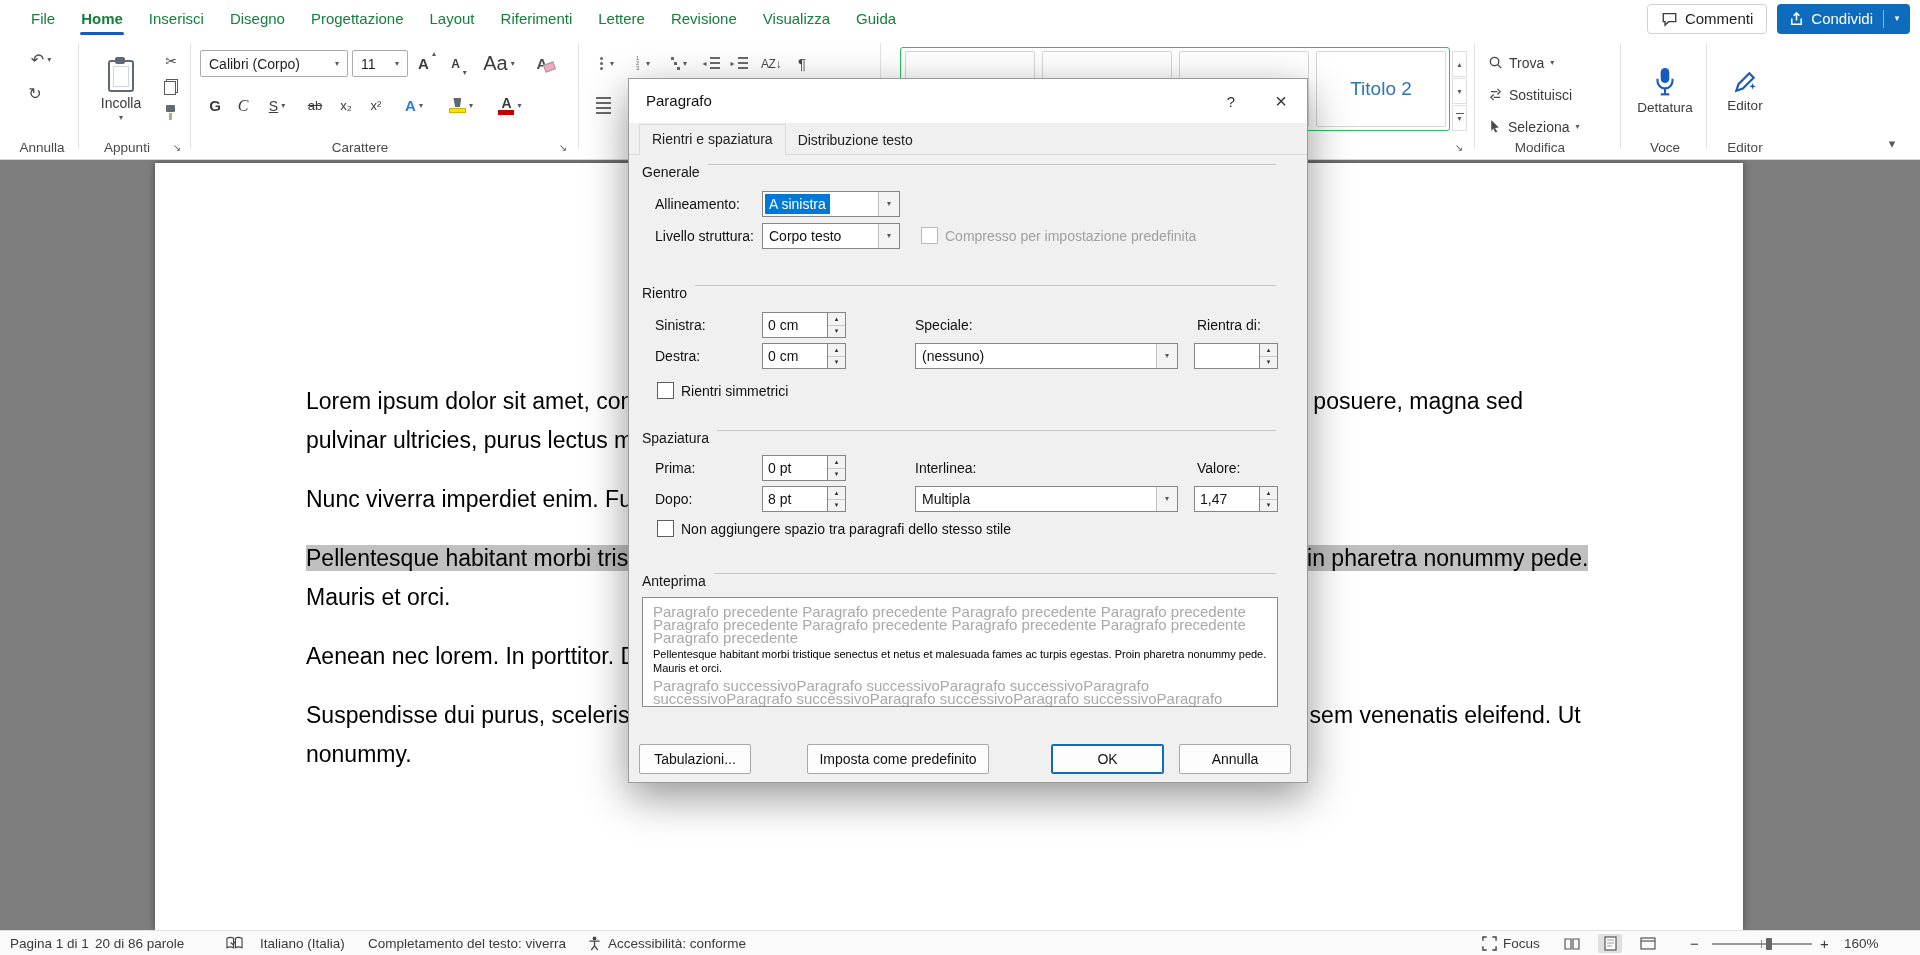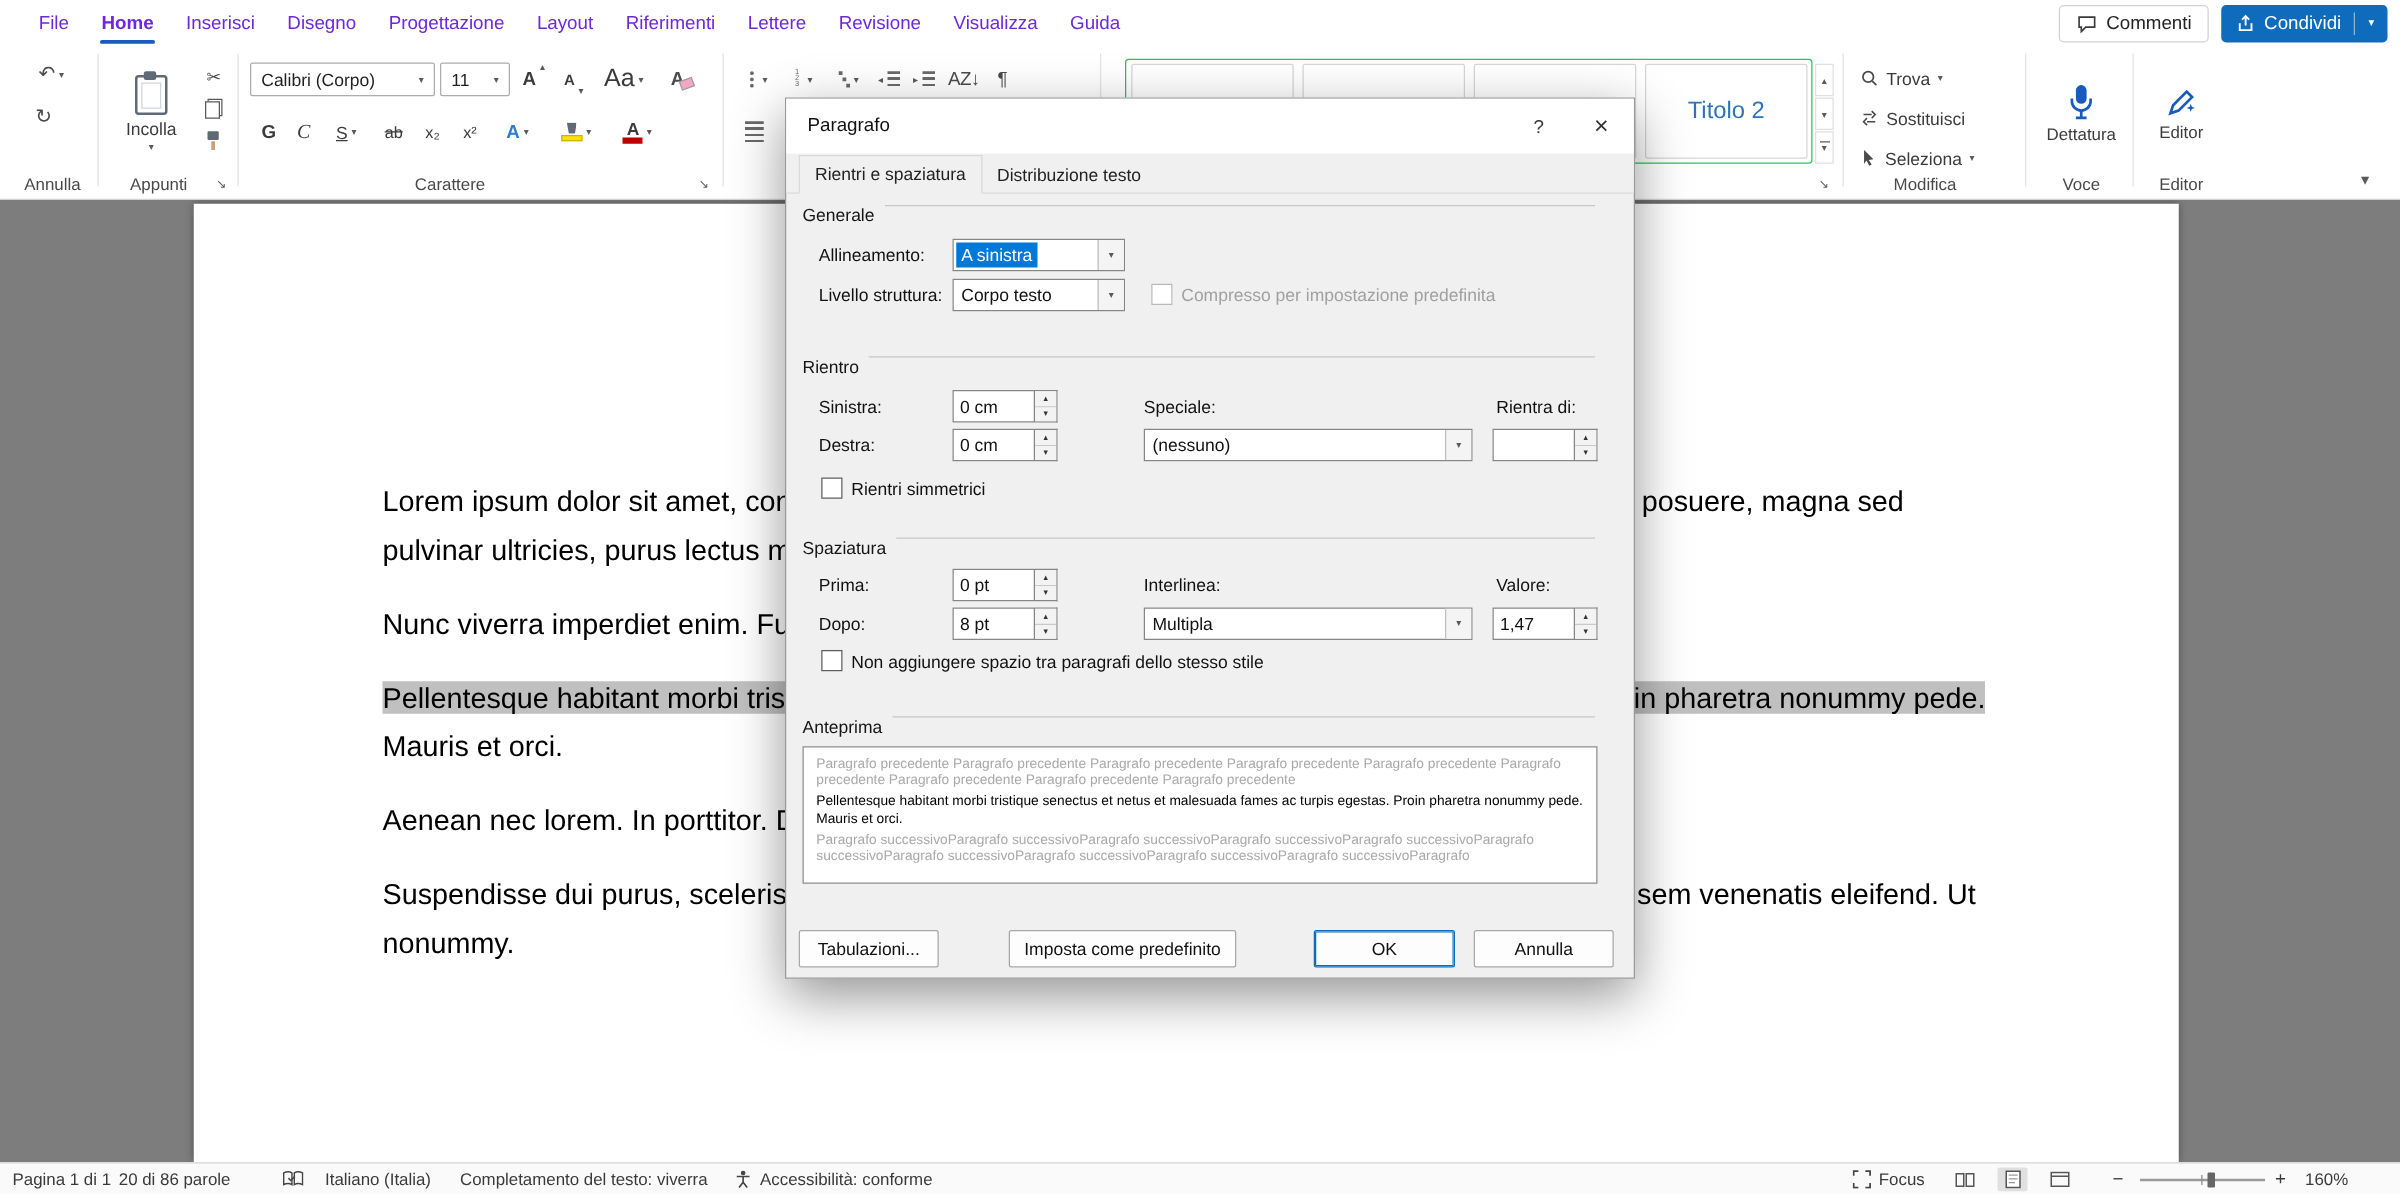--- a/index.html
+++ b/index.html
@@ -2,21 +2,21 @@
 <html><head>
 <meta charset="utf-8">
 <style>
 *{margin:0;padding:0;box-sizing:border-box}
 html,body{width:1920px;height:955px;overflow:hidden;background:#fff;font-family:"Liberation Sans",sans-serif;color:#1f1f1f}
 .app{position:relative;width:1920px;height:955px}
 
 
 .menubar{position:absolute;left:0;top:0;width:1920px;height:37px;background:#fff}
 .menu-items{position:absolute;left:18px;top:0;height:37px;display:flex;align-items:center}
-.menu-item{padding:0 13px;height:37px;line-height:37px;font-size:15px;color:#6d28d9;position:relative;cursor:pointer;white-space:nowrap}
+.menu-item{padding:0 13px;height:37px;line-height:37px;font-size:15px;color:#15803d;position:relative;cursor:pointer;white-space:nowrap}
 .menu-item.active{font-weight:bold}
 .menu-item.active::after{content:"";position:absolute;left:12px;right:12px;bottom:2px;height:3px;background:#185abd;border-radius:2px}
 .titlebar-right{position:absolute;right:10px;top:3px;height:31px;display:flex;gap:10px;align-items:center}
 .btn-commenti{height:30px;border:1px solid #d1d1d1;border-radius:4px;background:#fff;display:flex;align-items:center;gap:7px;padding:0 13px;font-size:15px;color:#252423;cursor:pointer;font-family:inherit}
 .btn-condividi{height:30px;border-radius:4px;background:#0f6cbd;color:#fff;display:flex;align-items:center;font-size:15px;cursor:pointer;overflow:hidden}
 .share-main{display:flex;align-items:center;gap:7px;padding:0 10px 0 12px}
 .share-sep{width:1px;height:18px;background:rgba(255,255,255,.5)}
 .share-dd{width:26px;text-align:center}
 
 
@@ -57,21 +57,21 @@
 .il{width:15px;height:13px;background:repeating-linear-gradient(to bottom,#6a6a6a 0 2px,transparent 2px 5px)}
 .ilj{width:15px;height:18px;background:repeating-linear-gradient(to bottom,#6a6a6a 0 2px,transparent 2px 5px)}
 .ib{position:relative;padding-left:7px;height:13px;display:inline-block}
 .ib::before{content:"";position:absolute;left:0;top:0;width:3px;height:3px;border-radius:50%;background:#6a6a6a;box-shadow:0 5px 0 #6a6a6a,0 10px 0 #6a6a6a}
 .inum{position:relative;padding-left:7px;height:13px;display:inline-block}
 .inum::before{content:"1\A 2\A 3";position:absolute;left:0;top:-1px;font-size:6px;line-height:5px;white-space:pre;color:#6a6a6a}
 .iml{position:relative;padding-left:7px;height:13px;display:inline-block}
 .iml::before{content:"";position:absolute;left:0;top:0;width:3px;height:3px;background:#6a6a6a;box-shadow:3px 5px 0 #6a6a6a,6px 10px 0 #6a6a6a}
 .iml .il{width:8px;margin-left:2px}
 .arr{font-size:8px;color:#5a5a5a}
-.azs{font-size:15px;letter-spacing:-.5px;color:#4a4a4a}
+.azs{font-size:12px;letter-spacing:-.5px;color:#4a4a4a}
 .sframe{position:absolute;left:900px;top:10px;width:550px;height:84px;border:1px solid #22c55e;border-radius:3px;background:#fff}
 .scell{position:absolute;top:3px;width:130px;height:76px;background:#fff;border:1px solid #d6d6d6;border-radius:2px;display:flex;align-items:center;justify-content:center;cursor:pointer}
 .scell.t2{color:#2e74b5;font-size:19px}
 .sarr{position:absolute;left:1452px;width:15px;height:26px;display:flex;align-items:center;justify-content:center;font-size:8px;color:#5a5a5a;border:1px solid #e0e0e0;background:#fff;cursor:pointer}
 .more-bar{display:flex;flex-direction:column;align-items:center;gap:1px}
 .more-bar i{display:block;width:8px;height:1px;background:#5a5a5a}
 .ed-row{position:absolute;left:1488px;height:27px;display:flex;align-items:center;gap:6px;font-size:14px;color:#3b3b3b;cursor:pointer}
 
 
 .docarea{position:absolute;left:0;top:160px;width:1920px;height:770px;background:#7d7d7d;overflow:hidden}
@@ -98,21 +98,21 @@
 .combo .val.sel{background:#0078d7;color:#fff;padding:2px 4px;margin-left:2px}
 .combo .dd{margin-left:auto;width:21px;align-self:stretch;display:flex;align-items:center;justify-content:center;border-left:1px solid #bfbfbf;background:#f4f4f4}
 .spin{position:absolute;height:26px;display:flex}
 .spin-val{width:66px;background:#fff;border:1px solid #868686;font-size:14px;padding:0 5px;line-height:24px;white-space:nowrap;overflow:hidden}
 .spin-btns{width:18px;display:flex;flex-direction:column;border:1px solid #868686;border-left:0}
 .spin-btns span{flex:1;display:flex;align-items:center;justify-content:center;font-size:7px;color:#333;background:#f3f3f3;cursor:pointer}
 .spin-btns span:first-child{border-bottom:1px solid #c9c9c9}
 .cb{position:absolute;width:17px;height:17px;background:#fff;border:1px solid #5c5c5c;cursor:pointer}
 .cb.dis{border-color:#b9b9b9}
 .preview-box{position:absolute;left:13px;top:518px;width:636px;height:110px;background:#fff;border:1px solid #8a8a8a;overflow:hidden;padding:7px 10px}
-.pv-gray{color:#a9a9a9;font-size:11px;line-height:13px}
+.pv-gray{color:#a9a9a9;font-size:15px;line-height:13px}
 .pv-black{color:#000;font-size:11px;line-height:13.5px;margin:4px 0}
 .dbtn{position:absolute;top:665px;height:30px;background:#fdfdfd;border:1px solid #a8a8a8;border-radius:2px;font-size:14px;font-family:inherit;color:#111;cursor:pointer}
 .dbtn.ok{border:1px solid #0f6cbd;box-shadow:inset 0 0 0 1px #0f6cbd}
 
 
 .statusbar{position:absolute;left:0;top:930px;width:1920px;height:25px;background:#fafafa;border-top:1px solid #e0e0e0}
 .sb{position:absolute;top:0;height:25px;line-height:25px;font-size:13.5px;color:#3a3a3a;white-space:nowrap;cursor:pointer}
 .sbicon{position:absolute;top:5px;cursor:pointer}
 .view-icon{position:absolute;top:3px;width:24px;height:19px;display:flex;align-items:center;justify-content:center;border-radius:2px;cursor:pointer}
 .view-icon.active{background:#e0e0e0}

